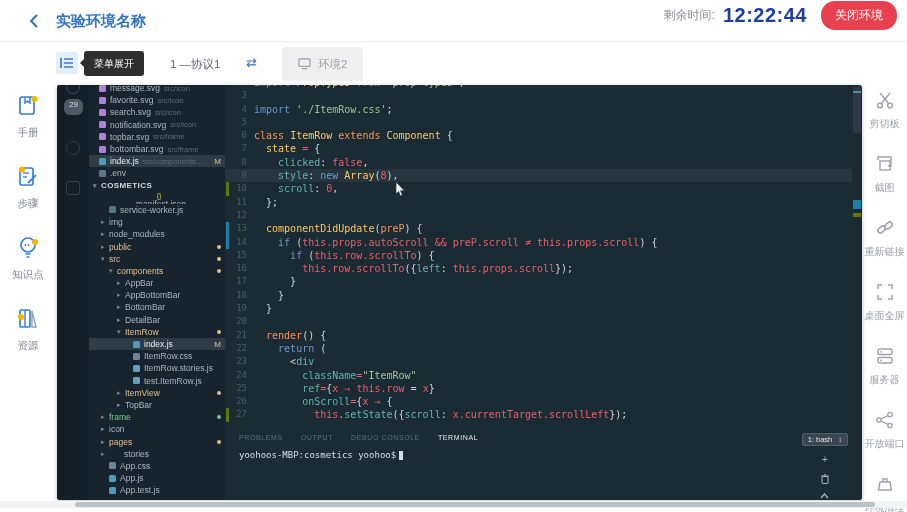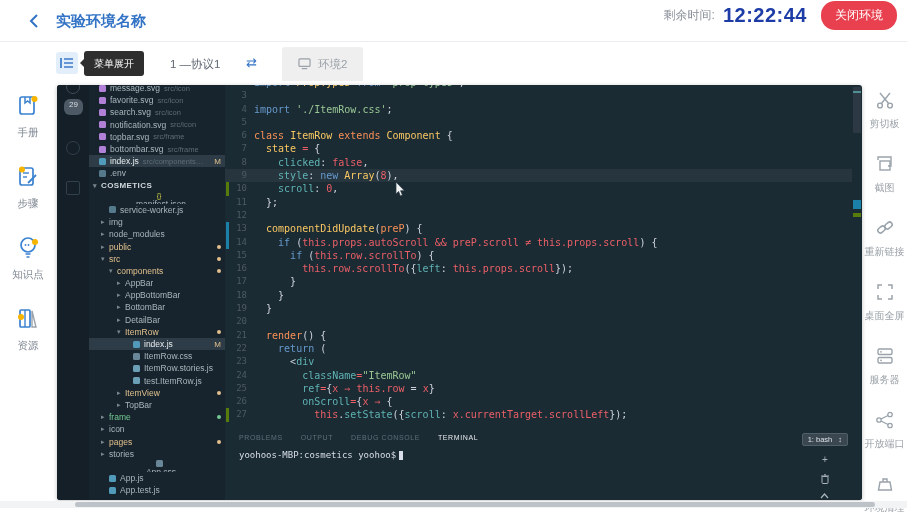--- a/index.html
+++ b/index.html
@@ -422,26 +422,26 @@
             <span class="arr">▸</span>
             <span class="nm">icon</span>
             <span class="sp"></span>
           </div>
           <div class="xrow" style="padding-left: 12px;">
             <span class="arr">▸</span>
             <span class="nm orange">pages</span>
             <span class="sp"></span>
             <span class="dot dot-orange"></span>
           </div>
-          <div class="xrow" style="padding-left: 12px;">
+          <div class="xrow" style="padding-left: 12px; gap: 15px;">
             <span class="arr">▸</span>
             <span class="nm">stories</span>
             <span class="sp"></span>
           </div>
-          <div class="xrow" style="padding-left: 12px; flex-direction: column;">
+          <div class="xrow" style="padding-left: 12px;">
             <span class="arr" style="width: 8px;"></span>
             <span class="fi fi-css"></span>
             <span class="nm">App.css</span>
             <span class="sp"></span>
           </div>
           <div class="xrow" style="padding-left: 12px;">
             <span class="arr" style="width: 8px;"></span>
             <span class="fi fi-js"></span>
             <span class="nm">App.js</span>
             <span class="sp"></span>

